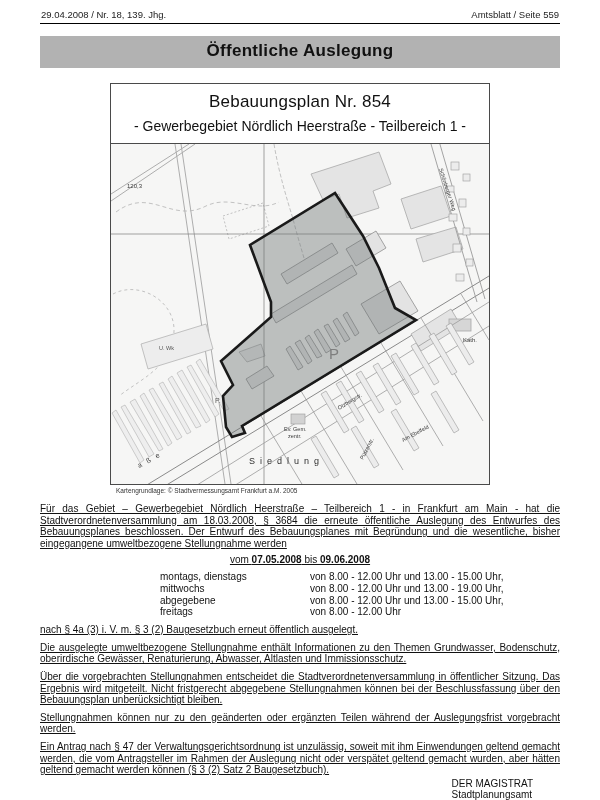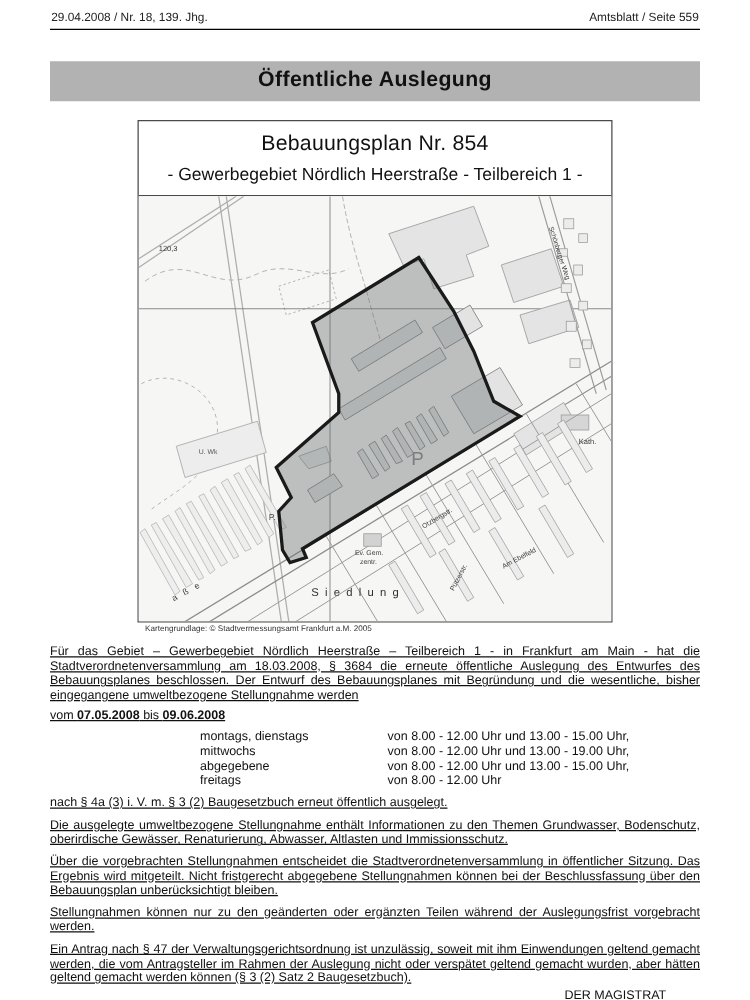--- a/index.html
+++ b/index.html
@@ -3,31 +3,31 @@
 <meta charset="utf-8">
 <style>
   html,body{margin:0;padding:0;background:#fff;}
   .page{
     width:600px;height:800px;box-sizing:border-box;position:relative;
     background:#fff;padding:5px 40px 0 40px;overflow:hidden;
     font-family:"Liberation Sans","DejaVu Sans",sans-serif;color:#111;
   }
   .hdr{display:flex;justify-content:space-between;font-size:9.5px;
        border-bottom:1.2px solid #000;padding:4px 1px 3px 1px;color:#222;}
-  .banner{margin-top:25px;background:#b2b2b2;text-align:center;
+  .banner{margin-top:12px;background:#b2b2b2;text-align:center;
           font-size:17px;font-weight:bold;padding:5px 0 7px 0;letter-spacing:.3px;}
   .planbox{width:378px;margin:15px auto 0 auto;border:1.6px solid #4a4a4a;}
   .planbox .cap{ text-align:center;border-bottom:1.4px solid #4a4a4a;padding:8px 4px 9px 4px;}
   .planbox .t1{font-size:17px;letter-spacing:.2px;}
   .planbox .t2{font-size:14px;margin-top:6px;}
   .mapwrap{display:block;width:378px;height:340px;background:#f6f6f5;}
   .mapcaption{width:378px;margin:2px auto 0 auto;font-size:6.5px;color:#333;padding-left:5px;box-sizing:border-box;}
   .bodytxt{margin-top:9px;font-size:10px;line-height:11.6px;text-align:justify;}
   .bodytxt p{margin:6px 0 0 0;text-decoration:underline;}
-  .period{text-align:left;margin:5px 0 5px 0 !important;}
+  .period{text-align:center;margin:5px 0 5px 0 !important;}
   .locline{text-align:left;}
   .hours{margin:1px 0 0 84px;line-height:11.8px;}
   .hrow{display:flex;}
   .hrow .d{flex:0 0 150px;margin-left:36px;}
   .sig{width:fit-content;margin:2px 27px 0 auto;line-height:11.4px;font-size:10px;text-align:left;}
   svg text{font-family:"Liberation Sans","DejaVu Sans",sans-serif;}
 </style>
 </head>
 <body>
 

